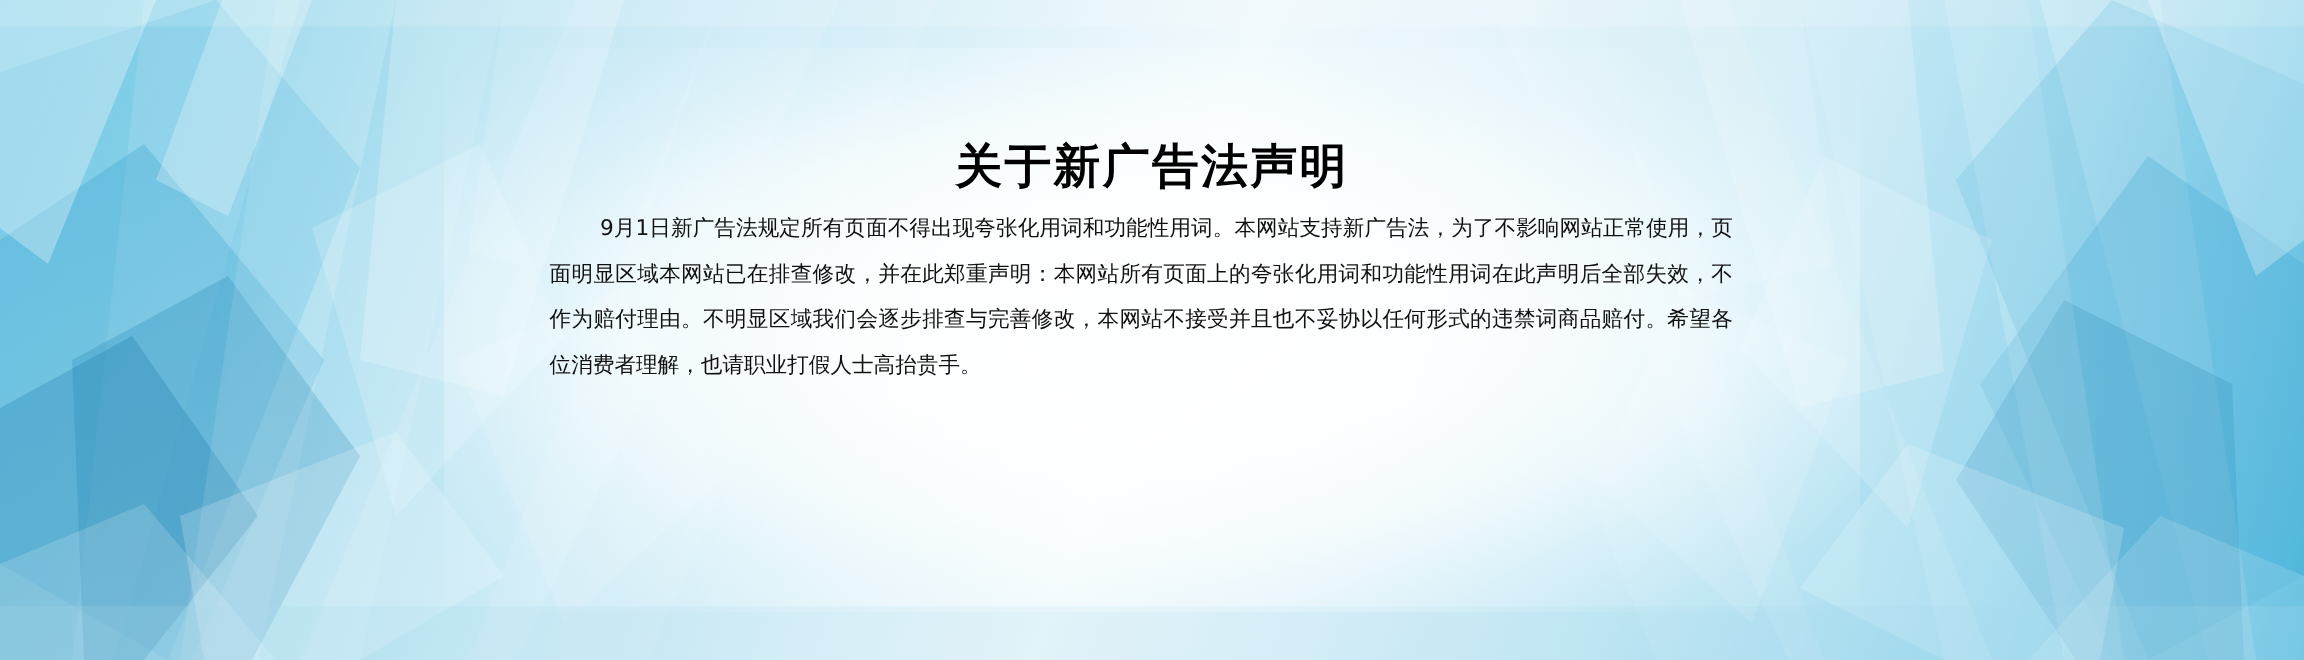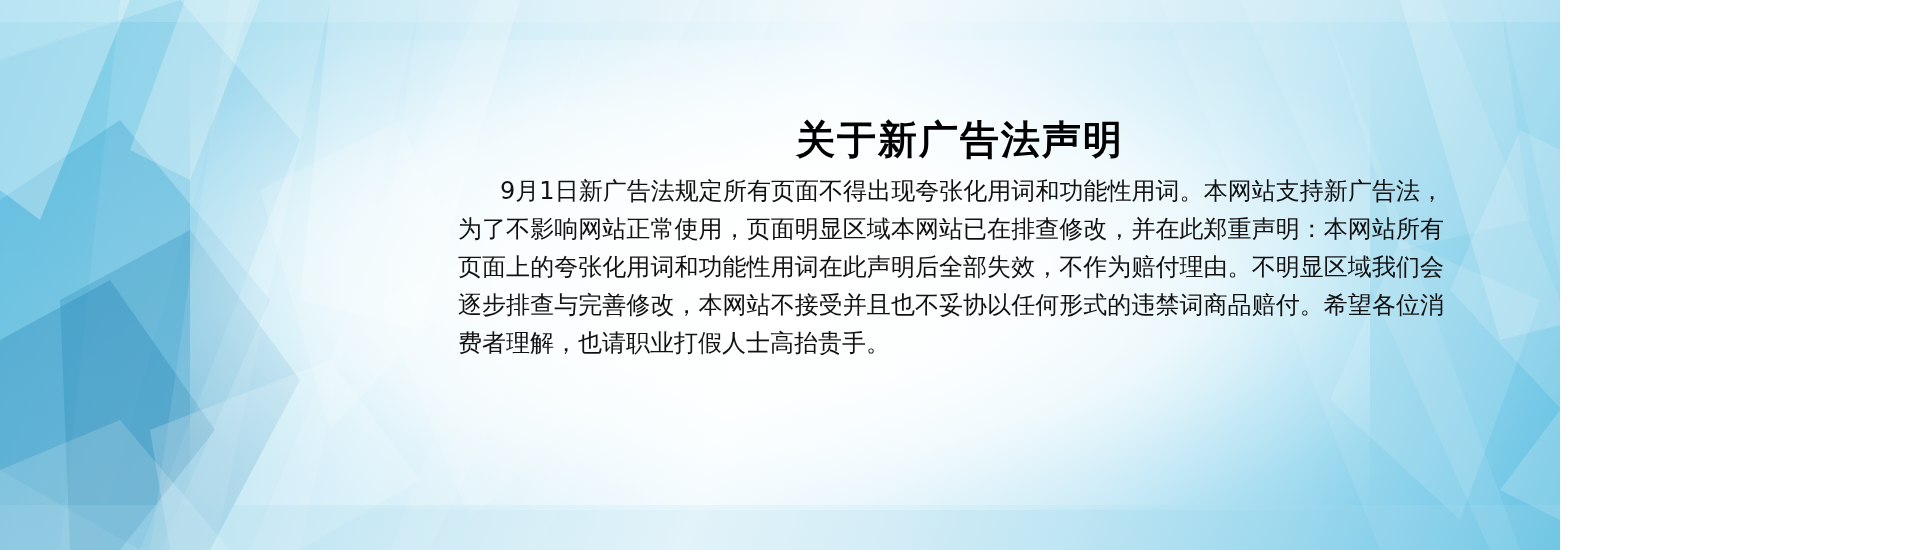--- a/index.html
+++ b/index.html
@@ -7,21 +7,21 @@
     margin: 0;
     padding: 0;
     background: #ffffff;
   }
   body {
     font-family: "DejaVu Sans", "Liberation Sans", sans-serif;
   }
 
   .banner {
     position: relative;
-    width: 1560px;
+    width: 1920px;
     height: 550px;
     overflow: hidden;
     background: linear-gradient(110deg,
         #64c4e4 0%,
         #7fd0e8 8%,
         #a5dcef 18%,
         #c9eaf6 30%,
         #e4f4fa 42%,
         #f2fafd 50%,
         #e2f3fa 60%,
@@ -84,21 +84,21 @@
     color: #000000;
     font-family: "DejaVu Sans", "Liberation Sans", sans-serif;
   }
 
   .body-block {
     position: absolute;
     left: 458px;
     top: 172px;
     width: 986px;
     color: #111111;
-    font-size: 24px;
+    font-size: 18px;
     line-height: 38px;
     font-family: "DejaVu Sans", "Liberation Sans", sans-serif;
     text-align: justify;
     text-justify: inter-ideograph;
   }
   .para {
     margin: 0;
     padding: 0;
   }
   .para.indent {

